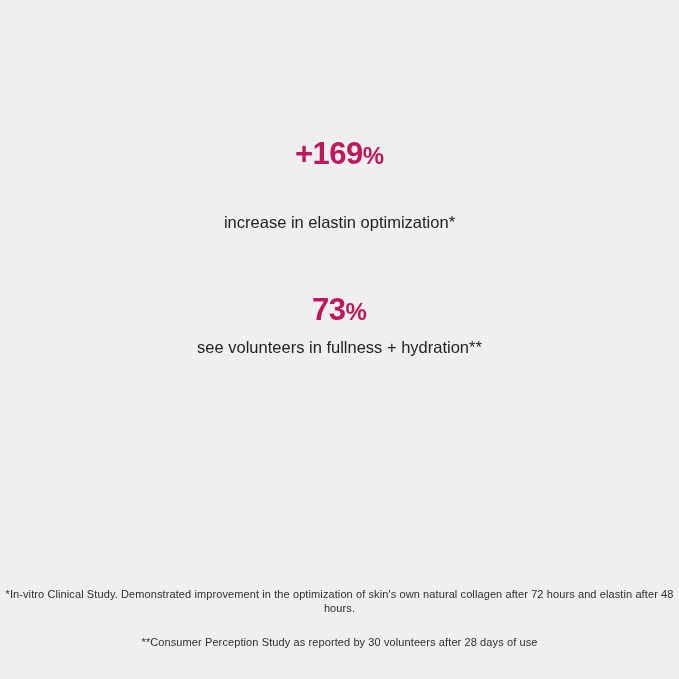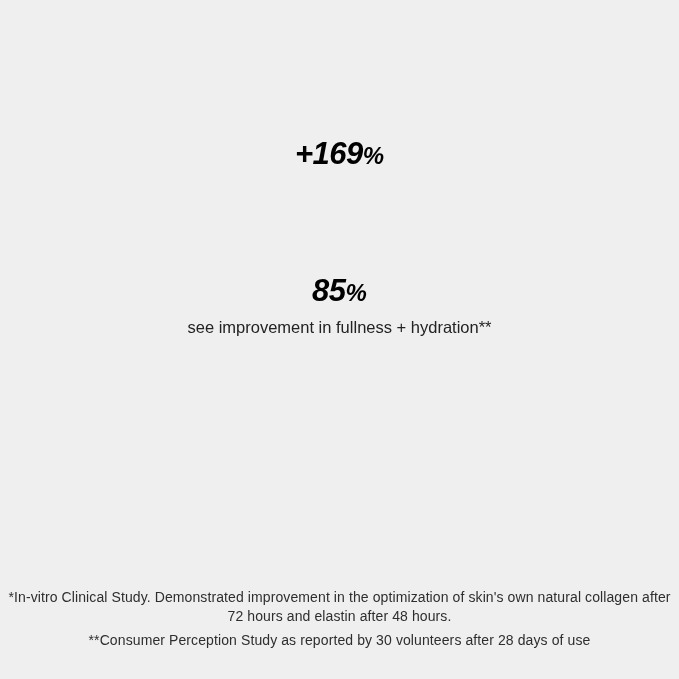--- a/index.html
+++ b/index.html
@@ -34,72 +34,72 @@
     margin-bottom: 31px;
   }
   .stat-block:last-child {
     margin-bottom: 0;
   }
   .stat-value {
     font-weight: bold;
     font-size: 31px;
     letter-spacing: -0.5px;
     line-height: 1.05;
-    color: #000000;
+    color: #be185d;
     margin-bottom: 11px;
-    font-style: italic;
   }
   .stat-value .pct {
     font-size: 24px;
     font-weight: bold;
     letter-spacing: 0px;
   }
   .stat-label {
     font-size: 16.5px;
     color: #232323;
     line-height: 1.2;
     font-weight: 400;
   }
   .footnotes {
     position: absolute;
     left: 0;
     right: 0;
     bottom: 30px;
     text-align: center;
   }
   .footnote {
-    font-size: 14px;
+    font-size: 11px;
     color: #2e2e2e;
     line-height: 1.3;
     letter-spacing: 0.1px;
   }
   .footnote.second {
-    margin-top: 6px;
+    margin-top: 19px;
   }
 </style>
 </head>
 <body>
 
 <div class="page">
 
   <div class="stats">
 
     <div class="stat-block">
       <div class="stat-value"><span>+169</span><span class="pct">%</span></div>
     </div>
 
     <div class="stat-block">
+      <div class="stat-label">increase in elastin optimization*</div>
     </div>
 
     <div class="stat-block">
     </div>
 
     <div class="stat-block">
-      <div class="stat-value"><span>85</span><span class="pct">%</span></div>
-      <div class="stat-label">see improvement in fullness + hydration**</div>
+      <div class="stat-value"><span>73</span><span class="pct">%</span></div>
+      <div class="stat-label">see volunteers in fullness + hydration**</div>
     </div>
 
   </div>
 
   <div class="footnotes">
     <div class="footnote">*In-vitro Clinical Study. Demonstrated improvement in the optimization of skin's own natural collagen after 72 hours and elastin after 48 hours.</div>
     <div class="footnote second">**Consumer Perception Study as reported by 30 volunteers after 28 days of use</div>
   </div>
 
 </div>

